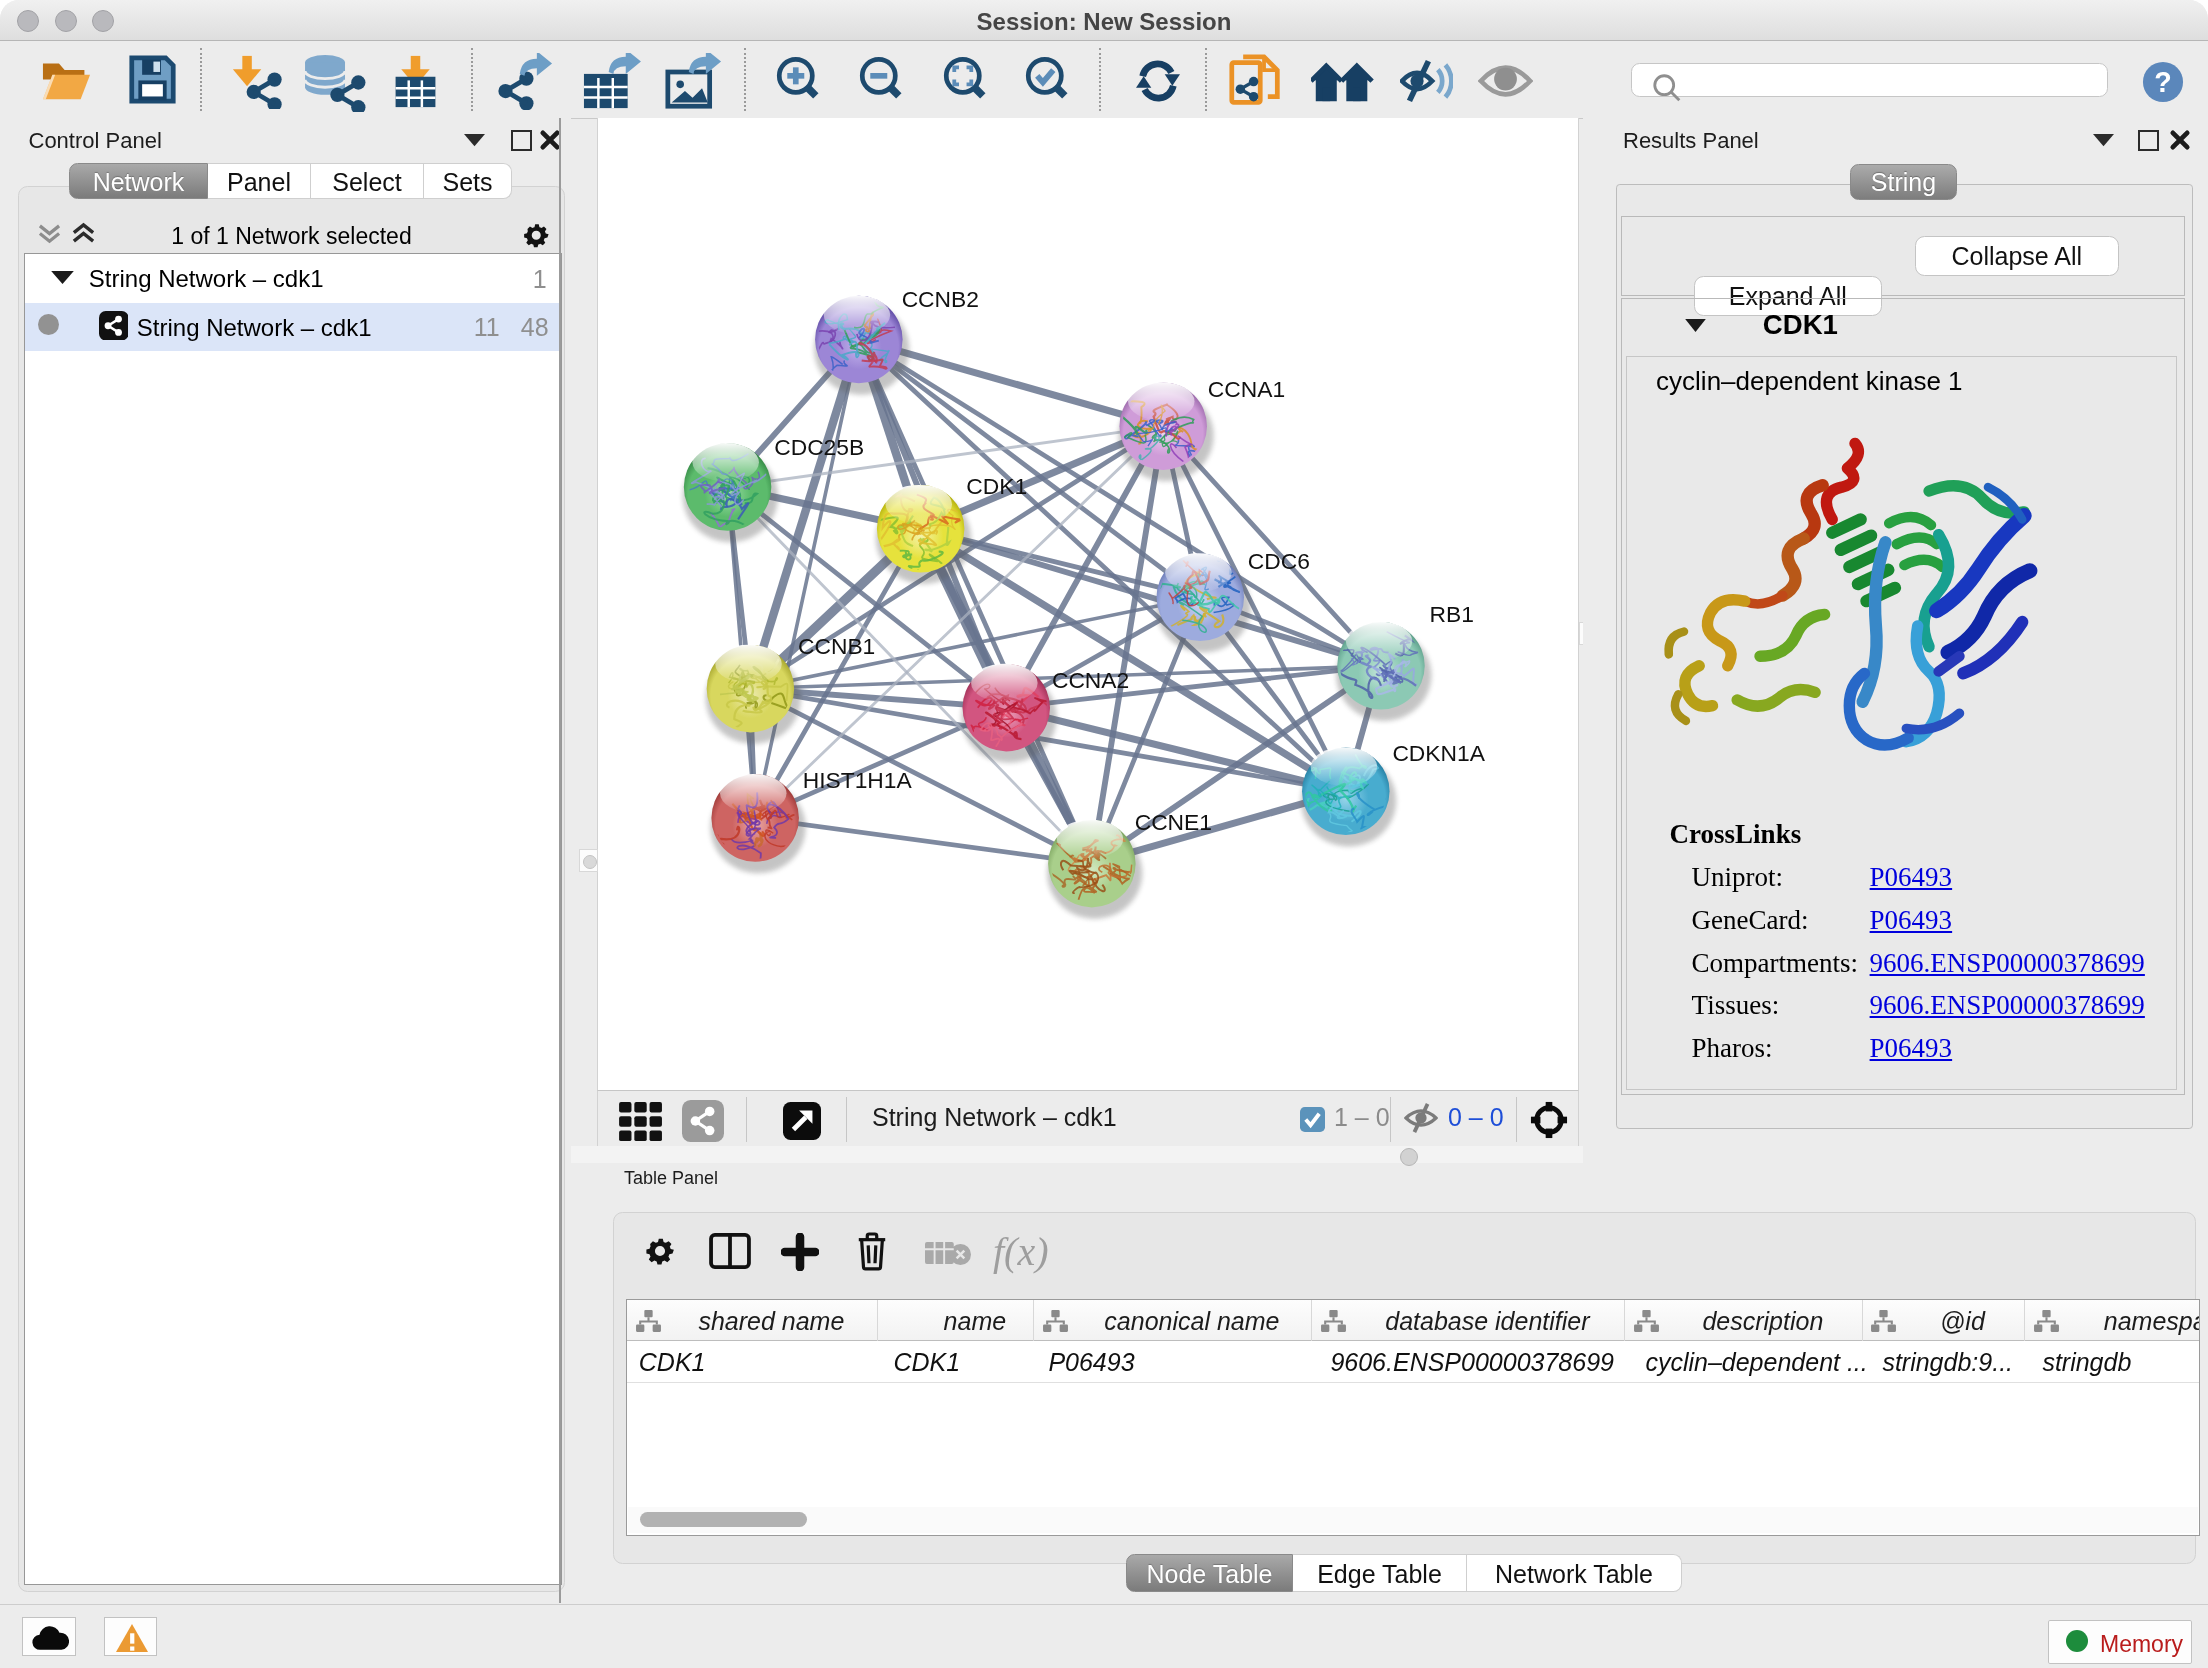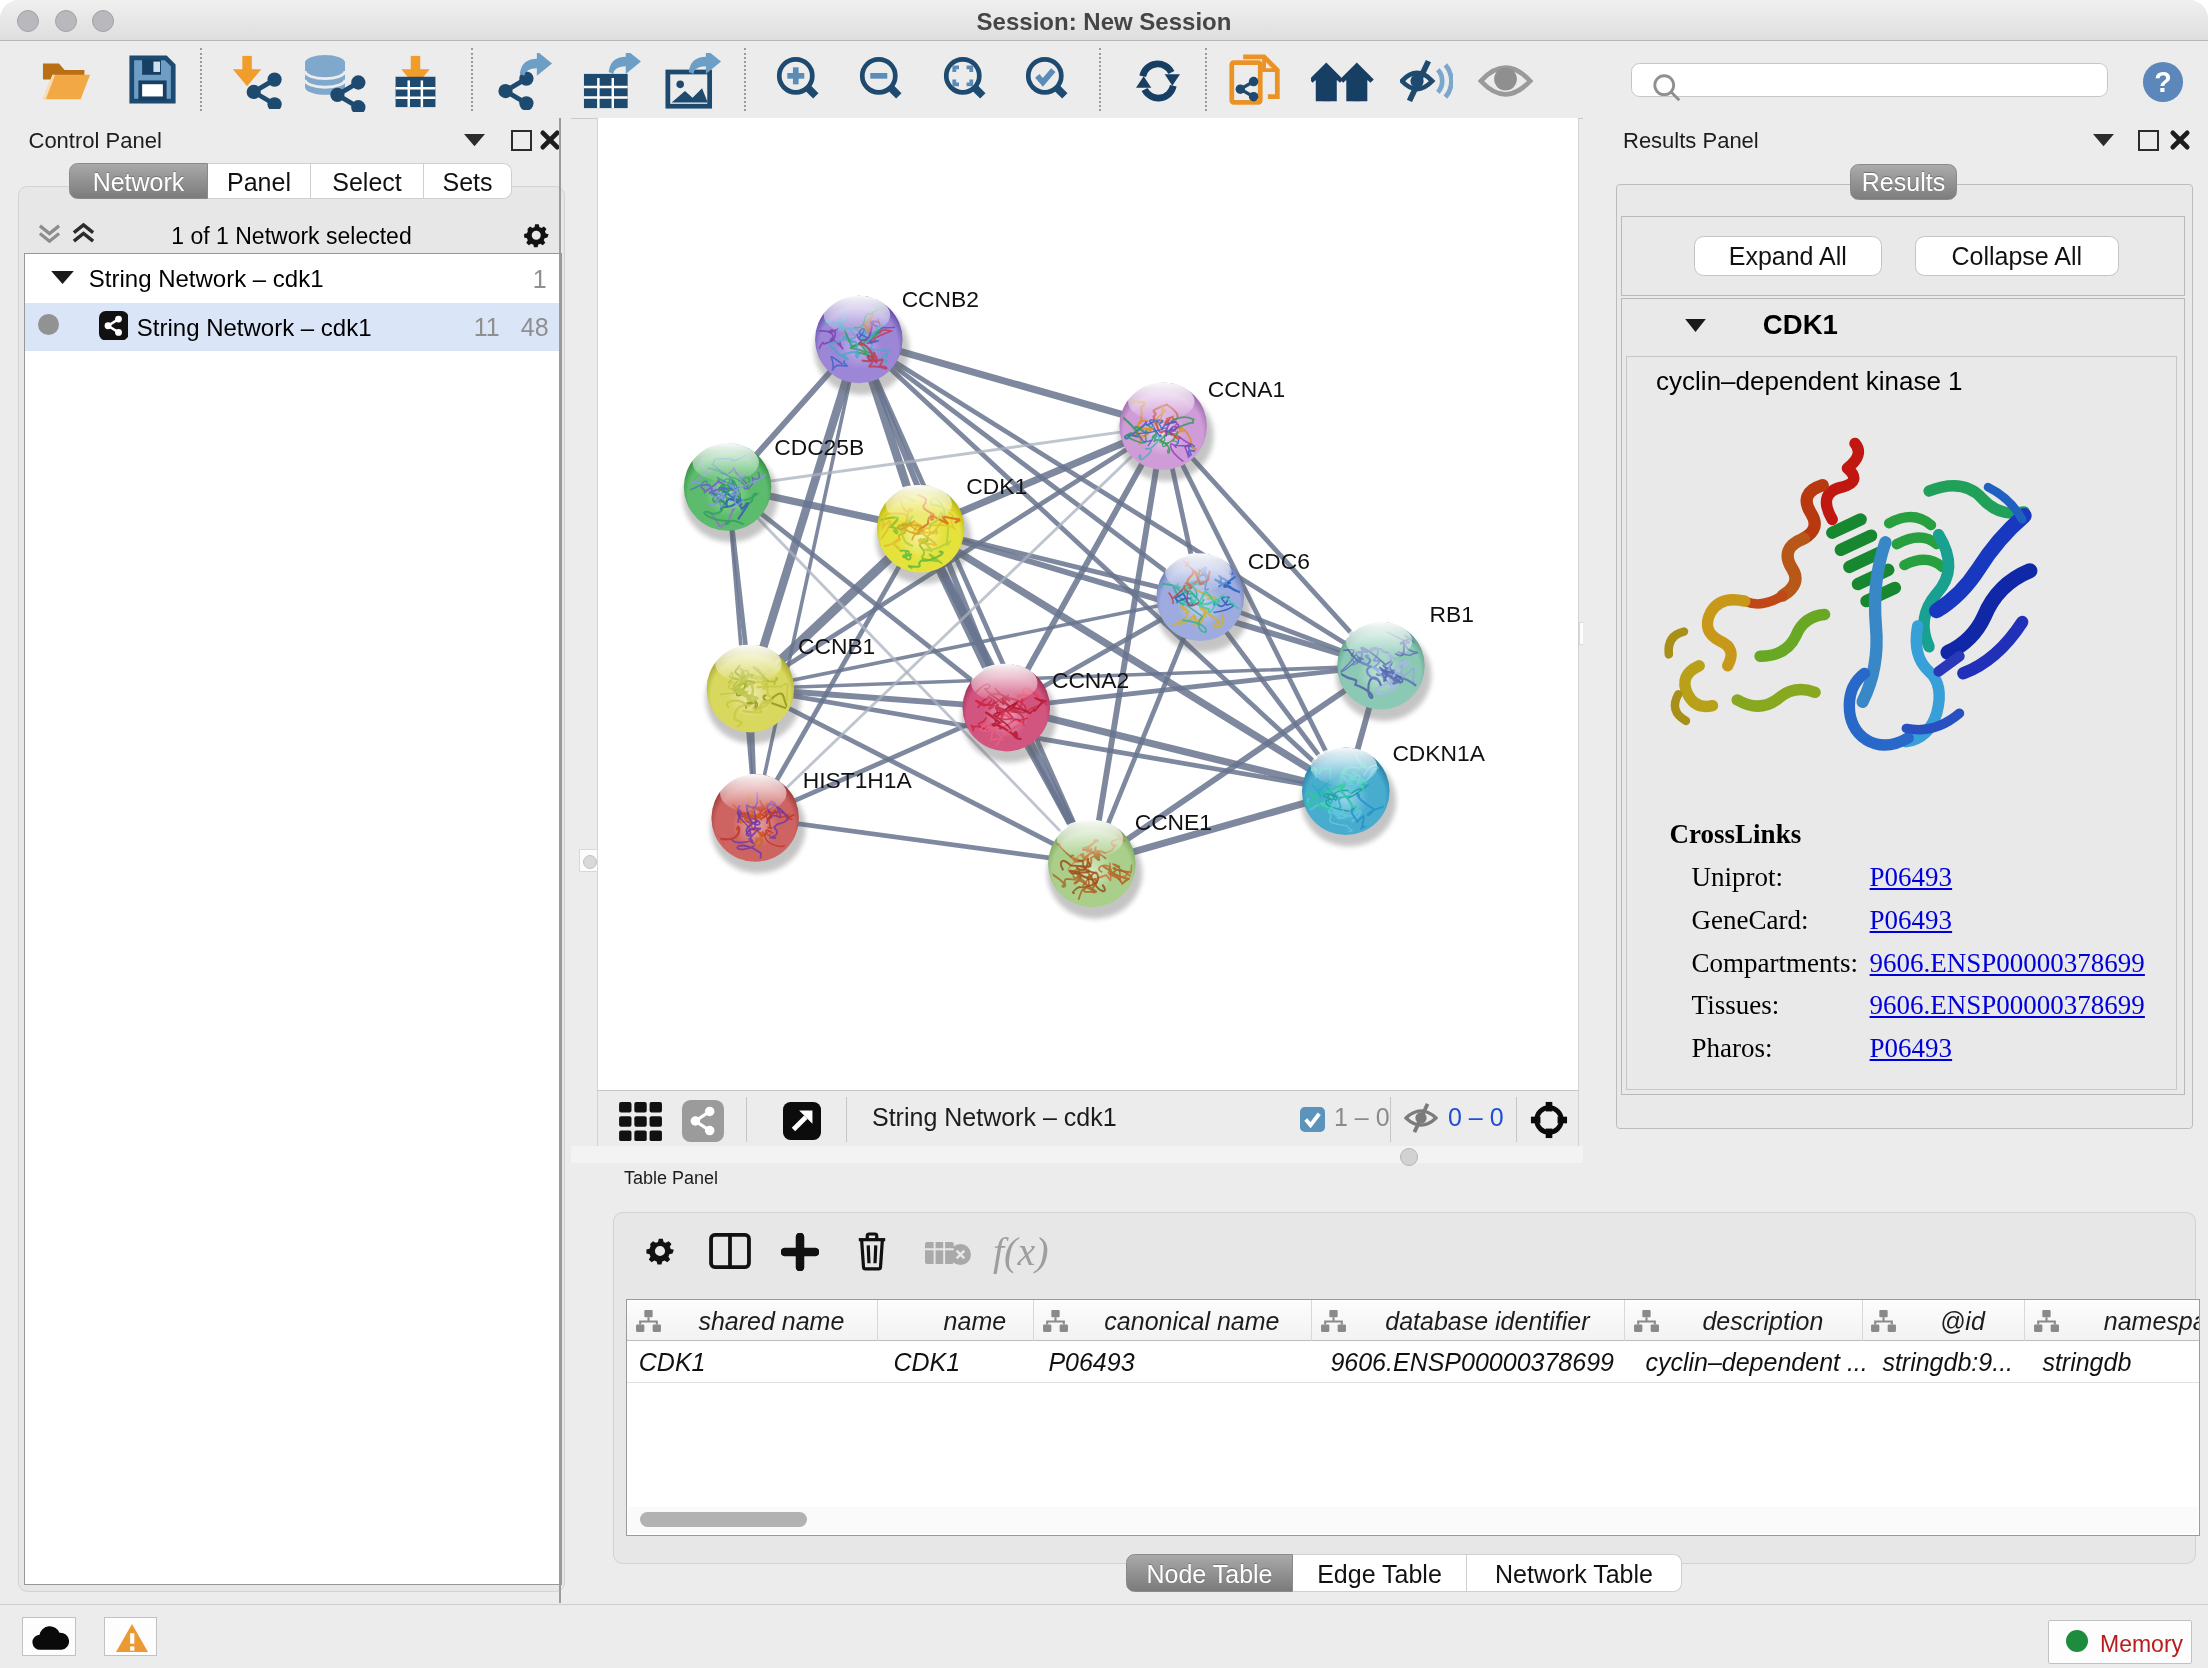--- a/index.html
+++ b/index.html
@@ -810,24 +810,24 @@
   <div class="abs" id="resultspanel">
     <div class="abs paneltitle" style="left:40px;top:9.5px;">Results Panel</div>
     <svg class="abs" style="left:510px;top:15px;" width="21" height="14.3" viewBox="0 0 22 15">
         <path fill="#2b2b2b" d="M0 1 L22 1 L11 14 Z"></path>
       </svg>
     <div class="abs" style="left:555px;top:12.4px;width:17px;height:17px;border:2.9px solid #2b2b2b;"></div>
     <svg class="abs" style="left:586px;top:11.4px;" width="22" height="22" viewBox="0 0 23 23">
         <path stroke="#1c1c1c" stroke-width="5" stroke-linecap="round" d="M4 4 L19 19 M19 4 L4 19"></path>
       </svg>
   </div>
-  <div id="stringtab">Results</div>
+  <div id="stringtab">String</div>
   <div id="res-outer">
     <div id="res-btnbox">
-      <div class="wbtn" style="left:72px;width:186px;">Expand All</div>
+      <div class="wbtn" style="left:72px;width:186px;margin-top:40px;">Expand All</div>
       <div class="wbtn" style="left:293px;width:202px;">Collapse All</div>
     </div>
     <div id="res-cdkbox">
       <div style="position:absolute;left:0;top:0;width:100%;height:53px;">
         <svg style="position:absolute;left:63px;top:19px;" width="21" height="15" viewBox="0 0 22 16">
             <path fill="#1a1a1a" d="M0 1 L22 1 L11 15 Z"></path>
           </svg>
         <span style="position:absolute;left:141px;top:9.5px;font-size:27.6px;font-weight:bold;">CDK1</span>
       </div>
       <div id="res-details">

